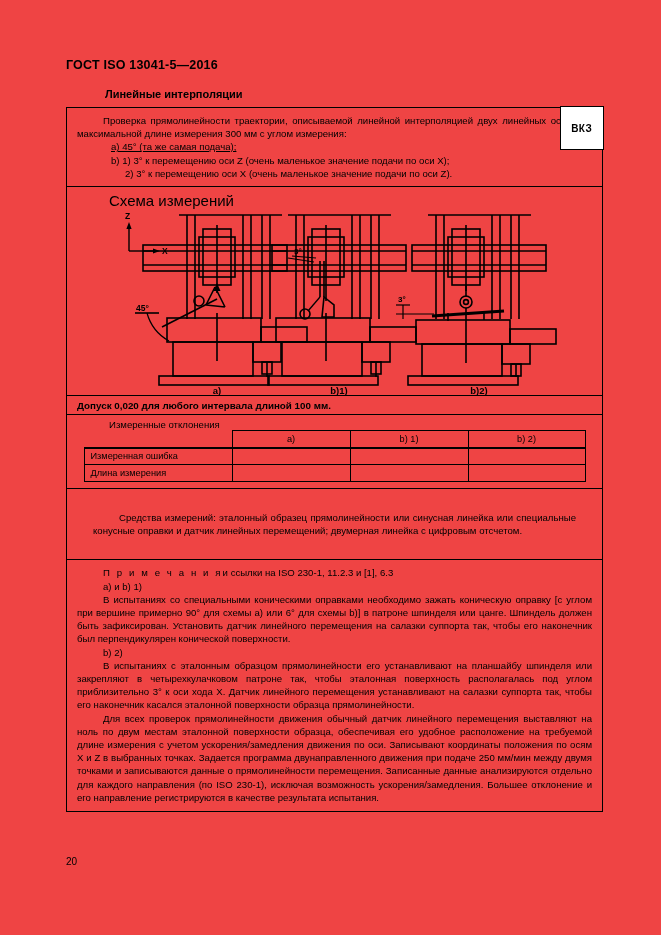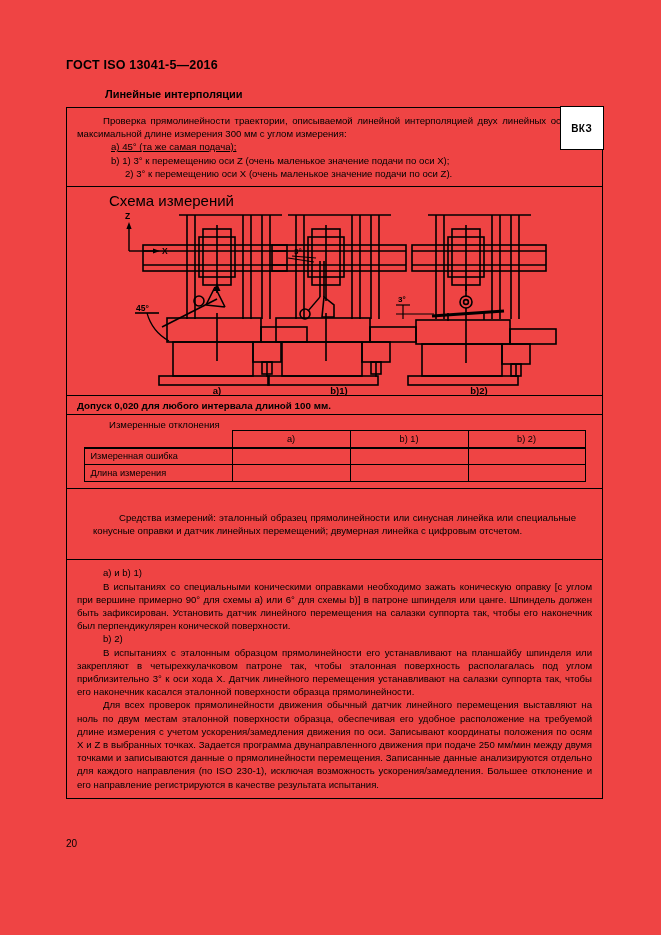--- a/index.html
+++ b/index.html
@@ -167,21 +167,21 @@
     letter-spacing: 2.1px;
     padding-left: 26px;
   }
   .notes .nospace { letter-spacing: 0; }
   .notes .sub { padding-left: 26px; }
 
   
   .page-number {
     position: absolute;
     left: 66px;
-    top: 838px;
+    top: 856px;
     font-size: 10px;
   }
 
   svg { display: block; }
 </style>
 </head>
 <body>
 
 <div class="page">
 
@@ -370,20 +370,23 @@
         </tr>
       </tbody>
         </table>
     </div>
 
     <div class="block instruments">
       <p class="lead">Средства измерений: эталонный образец прямолинейности или синусная линейка или специальные конусные оправки и датчик линейных перемещений; двумерная линейка с цифровым отсчетом.</p>
     </div>
 
     <div class="block notes">
+      <p>
+        <span class="spaced">П р и м е ч а н и я</span><span class="nospace">и ссылки на ISO 230-1, 11.2.3 и [1], 6.3</span>
+      </p>
       <p class="sub">a) и b) 1)</p>
       <p class="lead">В испытаниях со специальными коническими оправками необходимо зажать коническую оправку [с углом при вершине примерно 90° для схемы a) или 6° для схемы b)] в патроне шпинделя или цанге. Шпиндель должен быть зафиксирован. Установить датчик линейного перемещения на салазки суппорта так, чтобы его наконечник был перпендикулярен конической поверхности.</p>
       <p class="sub">b) 2)</p>
       <p class="lead">В испытаниях с эталонным образцом прямолинейности его устанавливают на планшайбу шпинделя или закрепляют в четырехкулачковом патроне так, чтобы эталонная поверхность располагалась под углом приблизительно 3° к оси хода X. Датчик линейного перемещения устанавливают на салазки суппорта так, чтобы его наконечник касался эталонной поверхности образца прямолинейности.</p>
       <p class="lead">Для всех проверок прямолинейности движения обычный датчик линейного перемещения выставляют на ноль по двум местам эталонной поверхности образца, обеспечивая его удобное расположение на требуемой длине измерения с учетом ускорения/замедления движения по оси. Записывают координаты положения по осям X и Z в выбранных точках. Задается программа двунаправленного движения при подаче 250 мм/мин между двумя точками и записываются данные о прямолинейности перемещения. Записанные данные анализируются отдельно для каждого направления (по ISO 230-1), исключая возможность ускорения/замедления. Большее отклонение и его направление регистрируются в качестве результата испытания.</p>
     </div>
 
   </div>
 
   <div class="page-number">20</div>

